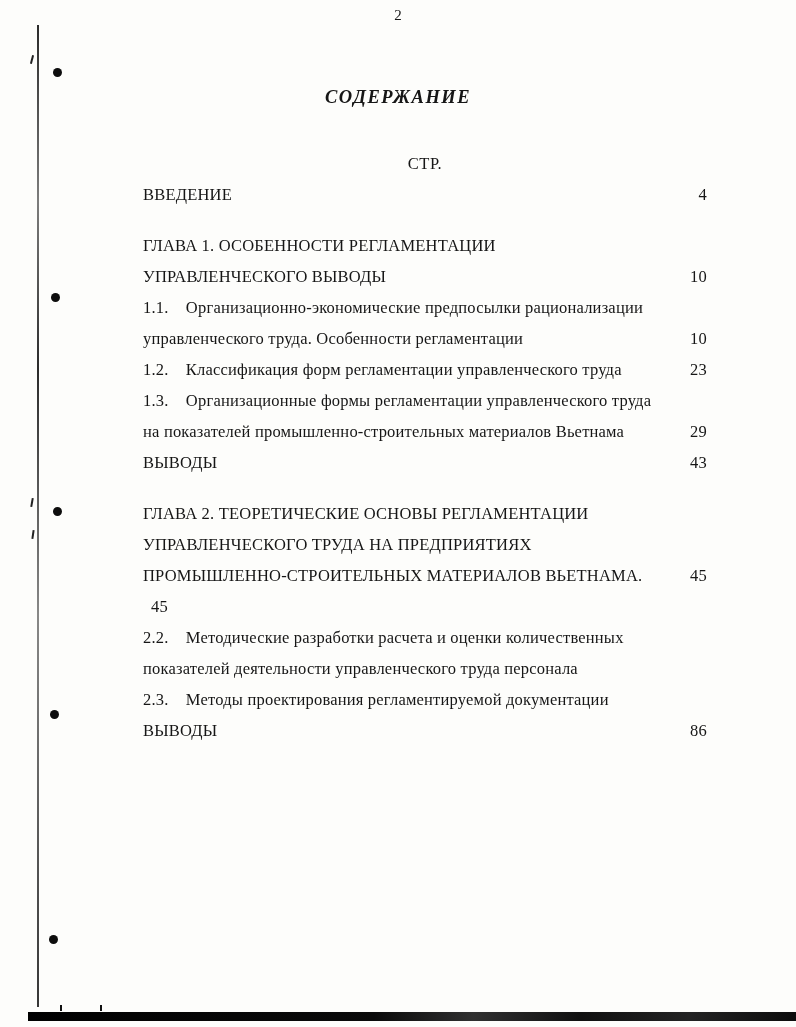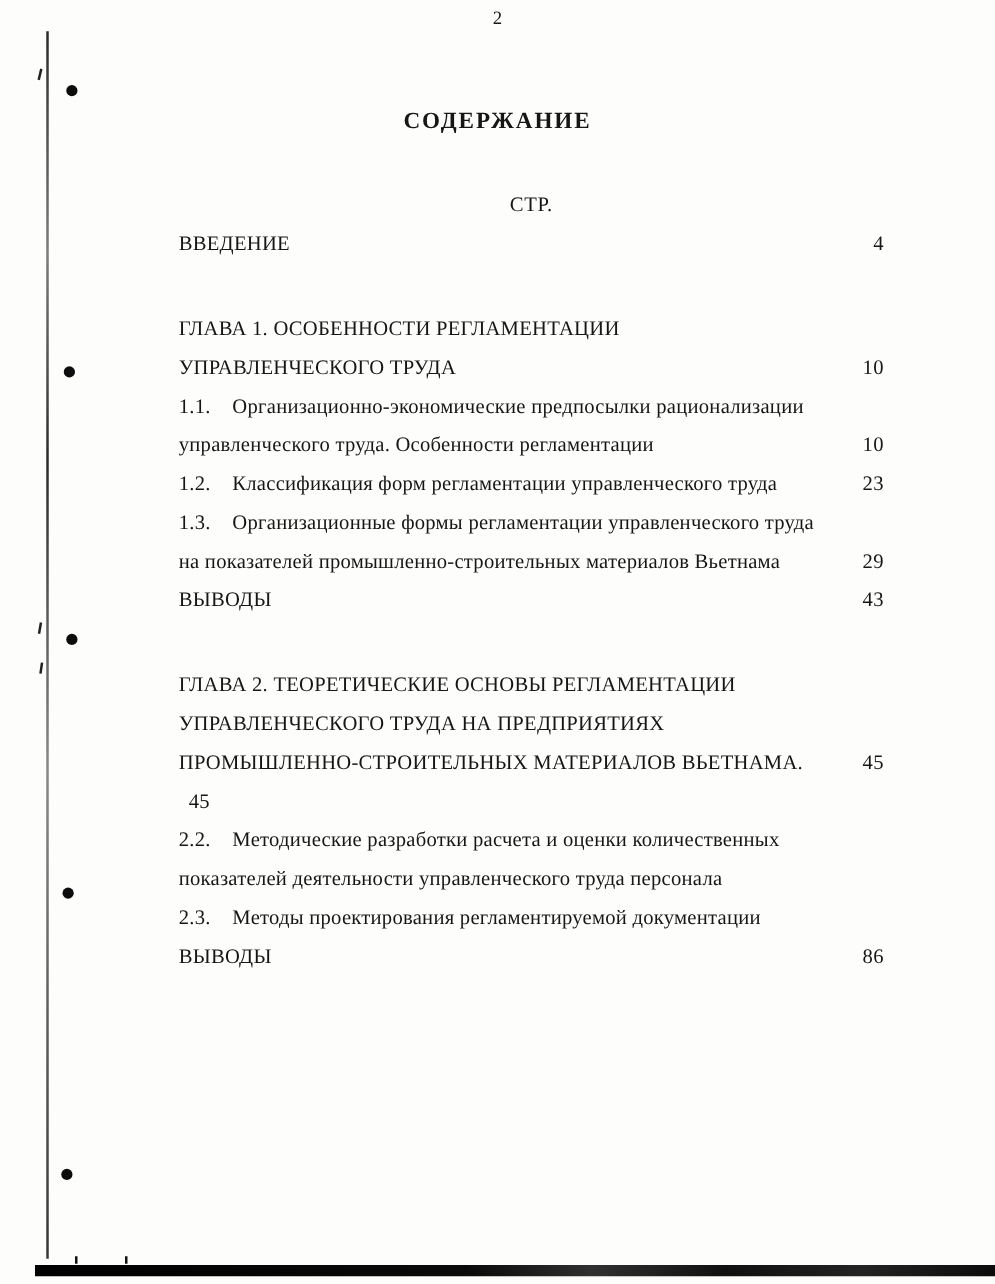--- a/index.html
+++ b/index.html
@@ -22,35 +22,36 @@
     text-align: center;
     font-size: 15px;
   }
   .doc-title {
     position: absolute;
     top: 87px; left: 0; right: 0;
     text-align: center;
     font-weight: bold;
     font-size: 18.5px;
     letter-spacing: 1.5px;
+    font-style: italic;
   }
   .toc {
     position: absolute;
     left: 143px;
     right: 89px;
     top: 148px;
     font-size: 16.5px;
     letter-spacing: 0.2px;
   }
   .col-header {
     text-align: center;
     line-height: 31px;
     letter-spacing: 0.5px;
   }
-  .toc-section + .toc-section { margin-top: 37px; }
+  .toc-section + .toc-section { margin-top: 20px; }
   .toc-row {
     display: flex;
     justify-content: space-between;
     align-items: center;
     line-height: 31px;
   }
   .row-text { white-space: pre-wrap; }
   .row-page { white-space: nowrap; padding-left: 8px; }
 
   
@@ -122,21 +123,21 @@
     <span class="row-text">ВВЕДЕНИЕ</span>
     <span class="row-page">4</span>
   </div>
         </div>
         <div class="toc-section">
           <div class="toc-row">
     <span class="row-text">ГЛАВА 1. ОСОБЕННОСТИ РЕГЛАМЕНТАЦИИ</span>
     <span class="row-page"></span>
   </div>
           <div class="toc-row">
-    <span class="row-text">УПРАВЛЕНЧЕСКОГО ТРУДА</span>
+    <span class="row-text">УПРАВЛЕНЧЕСКОГО ВЫВОДЫ</span>
     <span class="row-page">10</span>
   </div>
           <div class="toc-row">
     <span class="row-text">1.1.    Организационно-экономические предпосылки рационализации</span>
     <span class="row-page"></span>
   </div>
           <div class="toc-row">
     <span class="row-text">управленческого труда. Особенности регламентации</span>
     <span class="row-page">10</span>
   </div>

